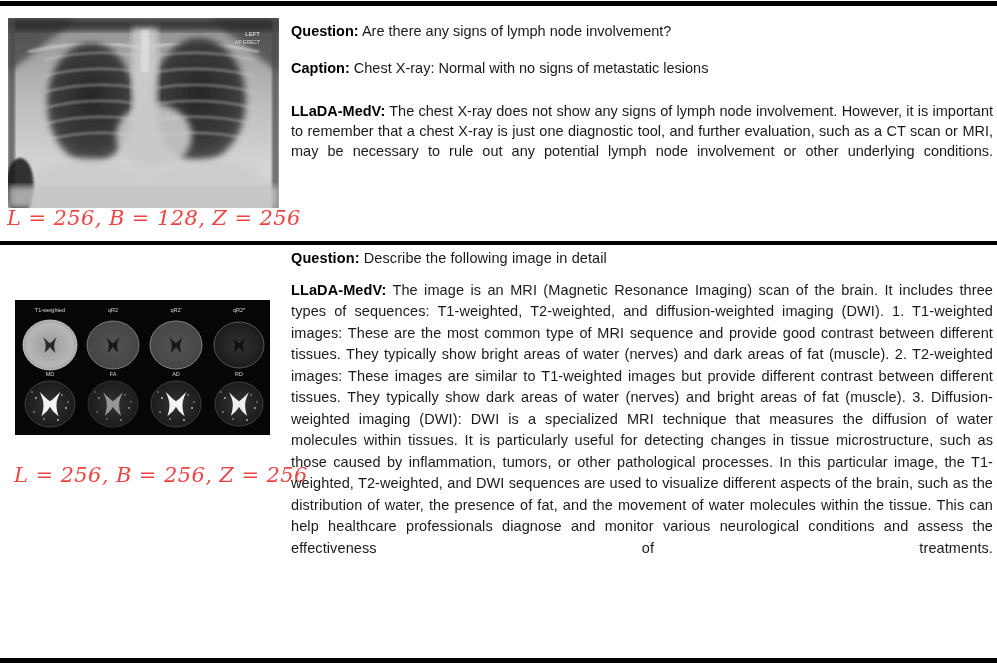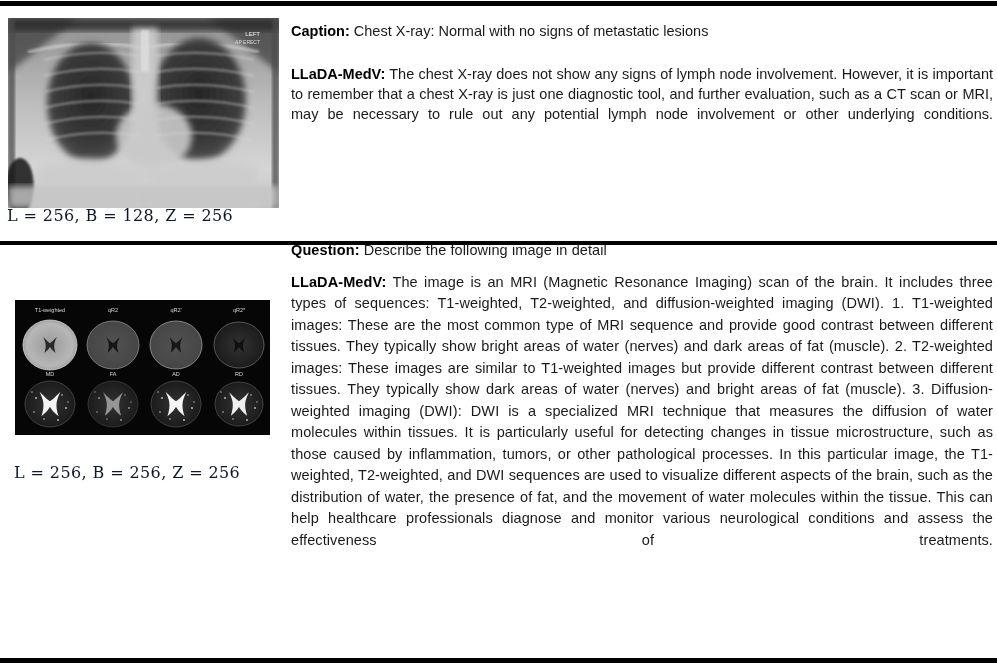--- a/index.html
+++ b/index.html
@@ -7,28 +7,28 @@
   .page{position:relative;width:997px;height:666px;overflow:hidden;background:#fff;}
   .rule{position:absolute;left:0;width:997px;background:#000;}
   .rule-top{top:1px;height:5px;}
   .rule-mid{top:241px;height:4px;}
   .rule-bot{top:658px;height:5px;}
 
   .fig1{position:absolute;left:8px;top:18px;width:271px;height:190px;}
   .fig2{position:absolute;left:15px;top:300px;width:255px;height:135px;}
   .fig1 svg,.fig2 svg{display:block;}
 
-  .mathlabel{position:absolute;font-family:"DejaVu Serif",serif;
-             font-size:16px;color:#0f172a;letter-spacing:.4px;white-space:nowrap;}
+  .mathlabel{position:absolute;font-family:"DejaVu Serif",serif;font-style:italic;
+             font-size:21px;color:#ef4444;letter-spacing:.4px;white-space:nowrap;}
   #label1{left:7px;top:206px;}
   #label2{left:14px;top:463px;}
 
   .texts{position:absolute;left:291px;width:702px;}
   #texts1{top:21px;}
-  #texts2{top:240px;}
+  #texts2{top:248px;}
   .texts p{margin:0;}
   #texts1 p{font-size:14.5px;line-height:20px;}
   #texts1 .q{margin-bottom:17px;}
   #texts1 .c{margin-bottom:23px;}
   #texts2 p{font-size:14.5px;line-height:21.5px;letter-spacing:.1px;}
   #texts2 .q{margin-bottom:10px;}
   #texts2 .c{margin-bottom:7px;}
   .a{text-align:justify;text-align-last:justify;}
   .b{font-weight:bold;color:#000;}
 </style>
@@ -93,20 +93,22 @@
       <path d="M140,152 Q196,132 250,148 L250,190 L140,190 Z" fill="#cdcdcd" opacity="0.9" filter="url(#soft)"></path>
       <rect x="0" y="168" width="271" height="22" fill="#c6c6c6" opacity="0.8" filter="url(#soft)"></rect>
       <text x="252" y="18" text-anchor="end" font-size="6" fill="#f0f0f0" font-family="Liberation Sans, sans-serif">LEFT</text>
       <text x="252" y="26" text-anchor="end" font-size="5" fill="#dcdcdc" font-family="Liberation Sans, sans-serif">AP ERECT</text>
     </svg>
   </figure>
 
   <div class="mathlabel" id="label1">L = 256, B = 128, Z = 256</div>
 
   <div class="texts" id="texts1">
+    <p class="q"><span class="b">Question:</span>
+      <span>Are there any signs of lymph node involvement?</span></p>
     <p class="c"><span class="b">Caption:</span>
       <span>Chest X-ray: Normal with no signs of metastatic lesions</span></p>
     <p class="a"><span class="b">LLaDA-MedV:</span>
       <span>The chest X-ray does not show any signs of lymph node involvement. However, it is important to remember that a chest X-ray is just one diagnostic tool, and further evaluation, such as a CT scan or MRI, may be necessary to rule out any potential lymph node involvement or other underlying conditions.</span></p>
   </div>
 
   <figure class="fig2" style="margin:0">
     <svg width="255" height="135" viewBox="0 0 255 135">
       <defs>
         <radialGradient id="gT1" cx="0.5" cy="0.5" r="0.65">

